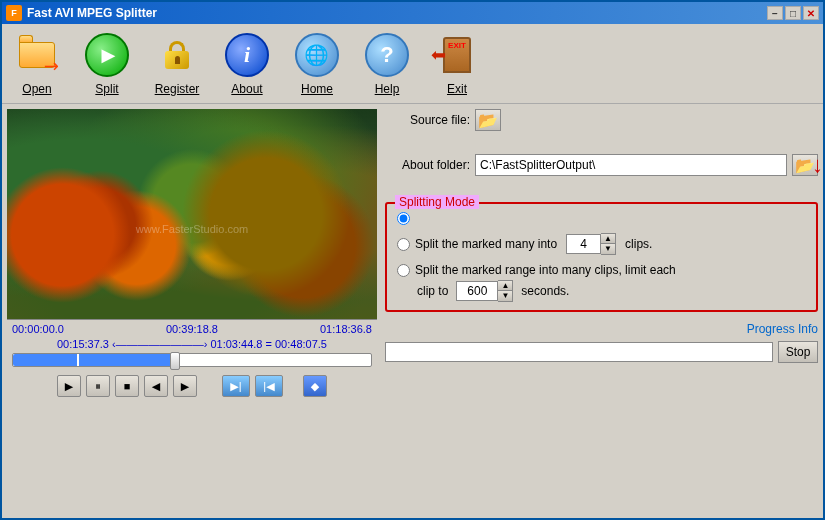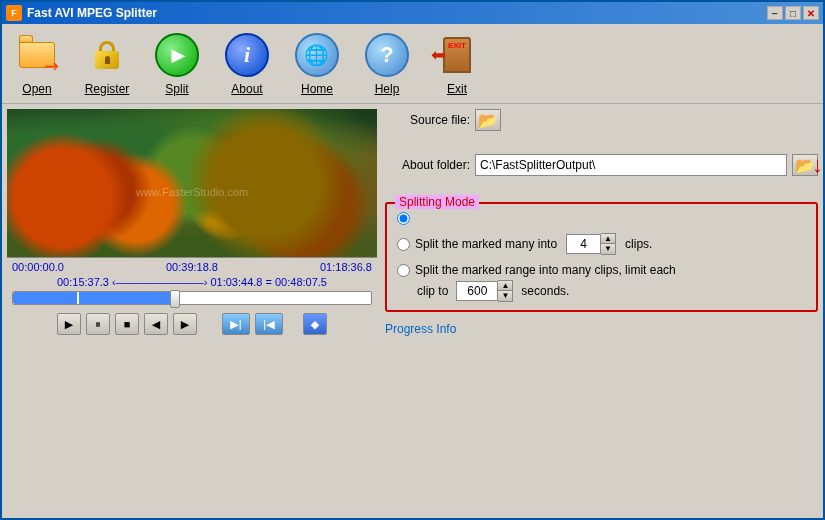--- a/index.html
+++ b/index.html
@@ -195,21 +195,21 @@
     .left-panel {
       display: flex;
       flex-direction: column;
       width: 370px;
       flex-shrink: 0;
     }
 
     .video-container {
       background: #000;
       width: 370px;
-      height: 148px;
+      height: 210px;
       position: relative;
       overflow: hidden;
     }
 
     
     .video-watermark {
       position: absolute;
       bottom: 40%;
       left: 50%;
       transform: translateX(-50%);
@@ -475,20 +475,21 @@
 
     
     .progress-section {
       margin-top: 5px;
     }
 
     .progress-title {
       color: #0066cc;
       font-size: 12px;
       margin-bottom: 5px;
+      text-align: right;
     }
 
     .progress-row {
       display: flex;
       align-items: center;
       gap: 5px;
     }
 
     .progress-bar {
       flex: 1;
@@ -634,41 +635,41 @@
     <div class="tool-btn">
       <div class="tool-icon">
         <div class="folder-icon">
           <div class="folder-tab"></div>
           <div class="folder-body">
             <div class="folder-arrow">↗</div>
           </div>
         </div>
       </div>
       <span class="tool-label">Open</span>
+    </div>
+
+    <div class="tool-btn">
+      <div class="tool-icon">
+        <div class="icon-split"></div>
+      </div>
+      <span class="tool-label">Split</span>
     </div>
 
     <div class="tool-btn">
       <div class="tool-icon">
         <div class="icon-register">
           <div class="lock-icon">
             <div class="lock-shackle"></div>
             <div class="lock-body">
               <div class="lock-keyhole"></div>
             </div>
           </div>
         </div>
       </div>
       <span class="tool-label">Register</span>
-    </div>
-
-    <div class="tool-btn">
-      <div class="tool-icon">
-        <div class="icon-split"></div>
-      </div>
-      <span class="tool-label">Split</span>
     </div>
 
     <div class="tool-btn">
       <div class="tool-icon">
         <div class="icon-about">i</div>
       </div>
       <span class="tool-label">About</span>
     </div>
 
     <div class="tool-btn">
@@ -796,17 +797,21 @@
                 <div class="spinner-btn">▼</div>
               </div>
             </div>
             <span class="radio-label">seconds.</span>
           </div>
         </div>
       </div>
 
       <div class="progress-section">
         <div class="progress-title">Progress Info</div>
+        <div class="progress-row">
+          <div class="progress-bar"></div>
+          <div class="stop-btn">Stop</div>
+        </div>
       </div>
 
     </div>
   </div>
 </div>
 
 </body></html>

